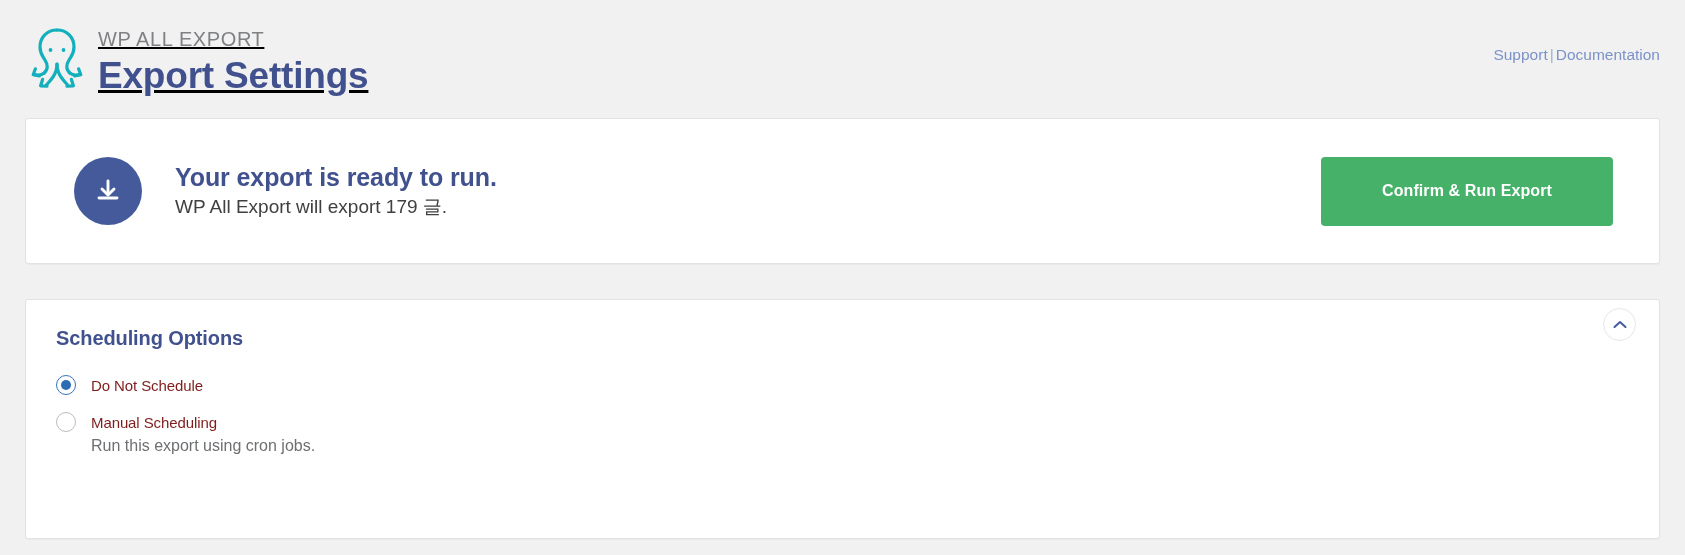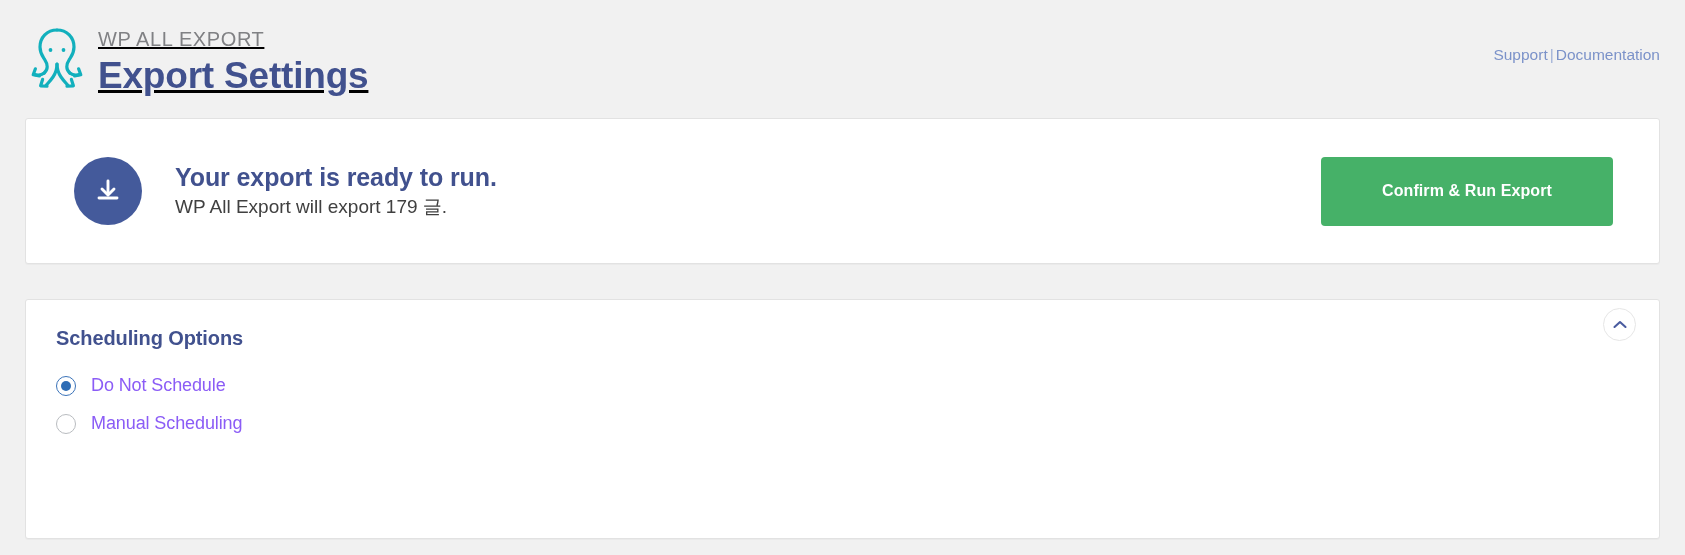--- a/index.html
+++ b/index.html
@@ -182,22 +182,22 @@
     border-color: #3b73b9;
   }
   .radio-mark.checked::after {
     content: "";
     width: 10px;
     height: 10px;
     border-radius: 50%;
     background: #2d6cb5;
   }
   .radio-label {
-    font-size: 18px;
-    color: #8b5cf6;
+    font-size: 15px;
+    color: #7f1d1d;
     cursor: pointer;
     letter-spacing: -0.1px;
   }
   .help-icon {
     width: 18px;
     height: 18px;
     border-radius: 50%;
     background: #cfd2d6;
     color: #ffffff;
     font-size: 12px;
@@ -286,15 +286,16 @@
       <span class="radio-label">Do Not Schedule</span>
     </div>
   </div>
 
 
   <div class="radio-group">
     <div class="radio-row">
       <span class="radio-mark"></span>
       <span class="radio-label">Manual Scheduling</span>
     </div>
+    <div class="radio-desc">Run this export using cron jobs.</div>
   </div>
 
 </div>
 
 </body></html>

